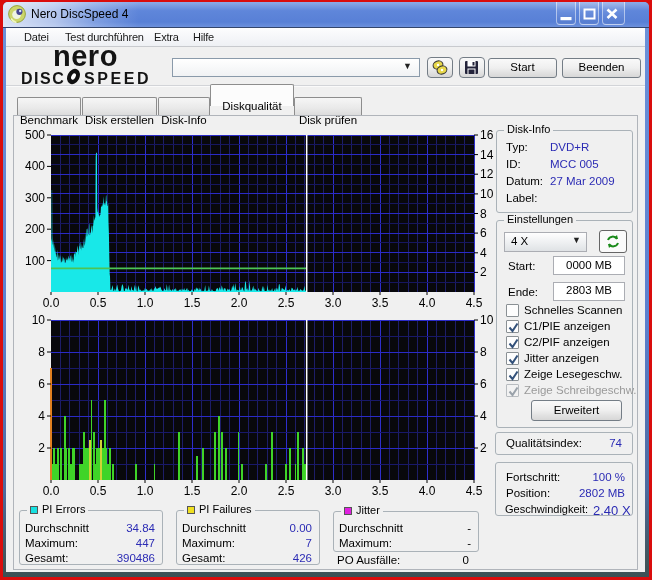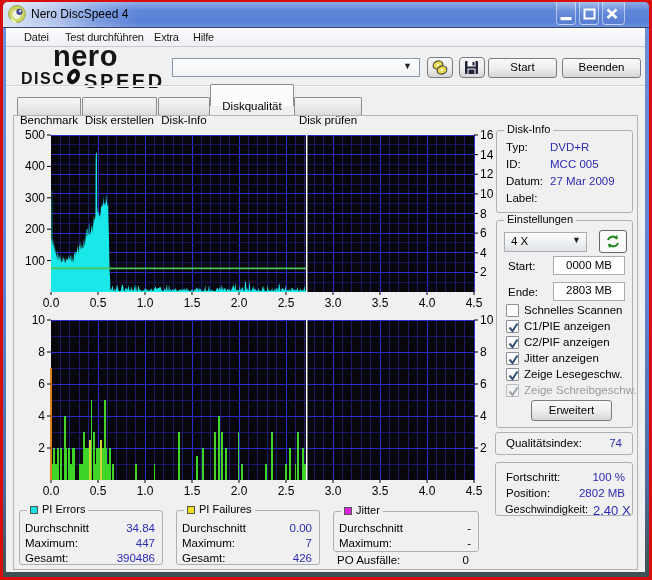--- a/index.html
+++ b/index.html
@@ -63,21 +63,21 @@
  <span style="left:148px">Extra</span>
     <span style="left:187px">Hilfe</span>
 </div>
 
 <div style="position:absolute;left:53px;top:40px;font-size:29px;font-weight:bold;letter-spacing:0.5px;color:#141414">nero</div>
 <div style="position:absolute;left:21px;top:70px;font-size:16px;font-weight:bold;letter-spacing:1.5px;color:#141414">DISC</div>
 <svg style="position:absolute;left:64px;top:68px" width="19" height="17">
  <ellipse cx="9.5" cy="8.5" rx="6" ry="8" fill="#111" transform="rotate(28 9.5 8.5)"></ellipse>
  <ellipse cx="9.5" cy="8.5" rx="2" ry="3.4" fill="#fff" transform="rotate(28 9.5 8.5)"></ellipse>
 </svg>
-<div style="position:absolute;left:84px;top:70px;font-size:20px;font-weight:bold;letter-spacing:2.6px;color:#141414">SPEED</div>
+<div style="position:absolute;left:84px;top:70px;font-size:16px;font-weight:bold;letter-spacing:2.6px;color:#141414">SPEED</div>
 
 <div class="inp" style="left:172px;top:58px;width:248px;height:19px;border-color:#8a9aaa;text-align:left;
   background:linear-gradient(180deg,#fff,#f0f2f4)">
  <span style="position:absolute;right:7px;top:2px;font-size:9px;color:#222">▼</span>
 </div>
 <div class="btn" style="left:427px;top:57px;width:26px;height:21px;border-radius:4px"></div>
 <svg style="position:absolute;left:431px;top:59px" width="18" height="17">
  <ellipse cx="7" cy="6" rx="5" ry="4" fill="#e8d84a" stroke="#333" stroke-width="1" transform="rotate(-20 7 6)"></ellipse>
  <ellipse cx="11" cy="11" rx="5" ry="4" fill="#e8d84a" stroke="#333" stroke-width="1" transform="rotate(-20 11 11)"></ellipse>
  <circle cx="7" cy="6" r="1.2" fill="#fff"></circle>
@@ -424,21 +424,21 @@
       <path d="M2.5,6.5 l3,3.5 5,-7.5" stroke="#33517a" stroke-width="2" fill="none"></path>
     </svg>
   </div>
 <div class="cbl" style="left:524px;top:368px;color:#000">Zeige Lesegeschw.</div>
 <div class="cb" style="left:506px;top:384px;background:#f2f2f2;border-color:#b8bcc0;">
     <svg width="13" height="13">
       <path d="M2.5,6.5 l3,3.5 5,-7.5" stroke="#9aa2aa" stroke-width="2" fill="none"></path>
     </svg>
   </div>
 <div class="cbl" style="left:524px;top:384px;color:#9a9a9a">Zeige Schreibgeschw.</div>
-<div class="btn" style="left:531px;top:400px;width:81px;height:21px;padding-top:3px">Erweitert</div>
+<div class="btn" style="left:531px;top:400px;width:91px;height:21px;padding-top:3px">Erweitert</div>
 <div class="gbox" style="left:495px;top:432px;width:138px;height:23px"></div>
 <div class="row" style="left:506px;top:437px">Qualitätsindex:</div>
 <div class="val" style="left:560px;top:437px;width:62px">74</div>
 <div class="gbox" style="left:495px;top:462px;width:138px;height:54px"></div>
 <div class="row" style="left:506px;top:471px">Fortschritt:</div>
 <div class="val" style="left:540px;top:471px;width:85px">100 %</div>
 <div class="row" style="left:506px;top:487px">Position:</div>
 <div class="val" style="left:540px;top:487px;width:85px">2802 MB</div>
 <div class="row" style="left:505px;top:503px;font-size:11px">Geschwindigkeit:</div>
 <div class="val" style="left:593px;top:503px;width:32px;font-size:13px">2.40 X</div>

